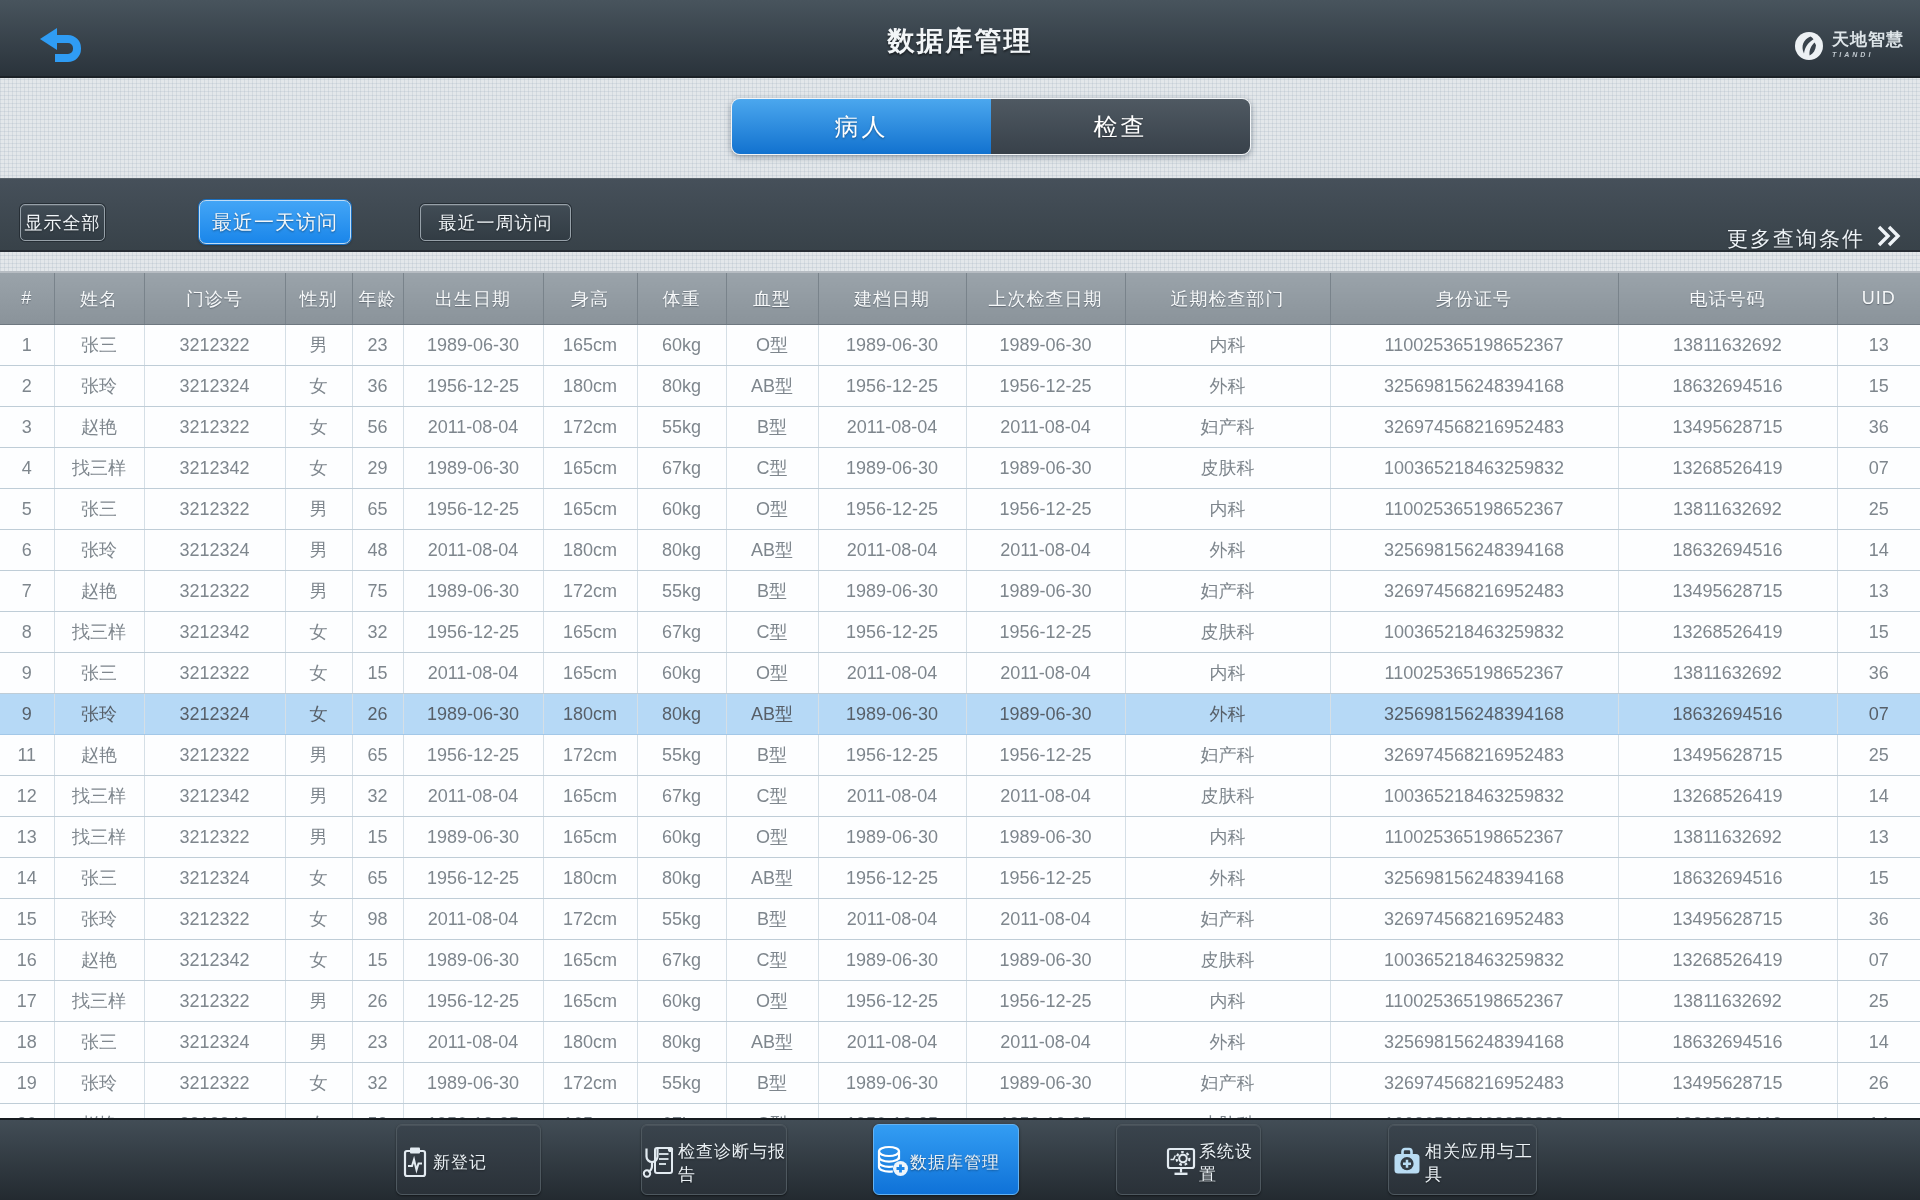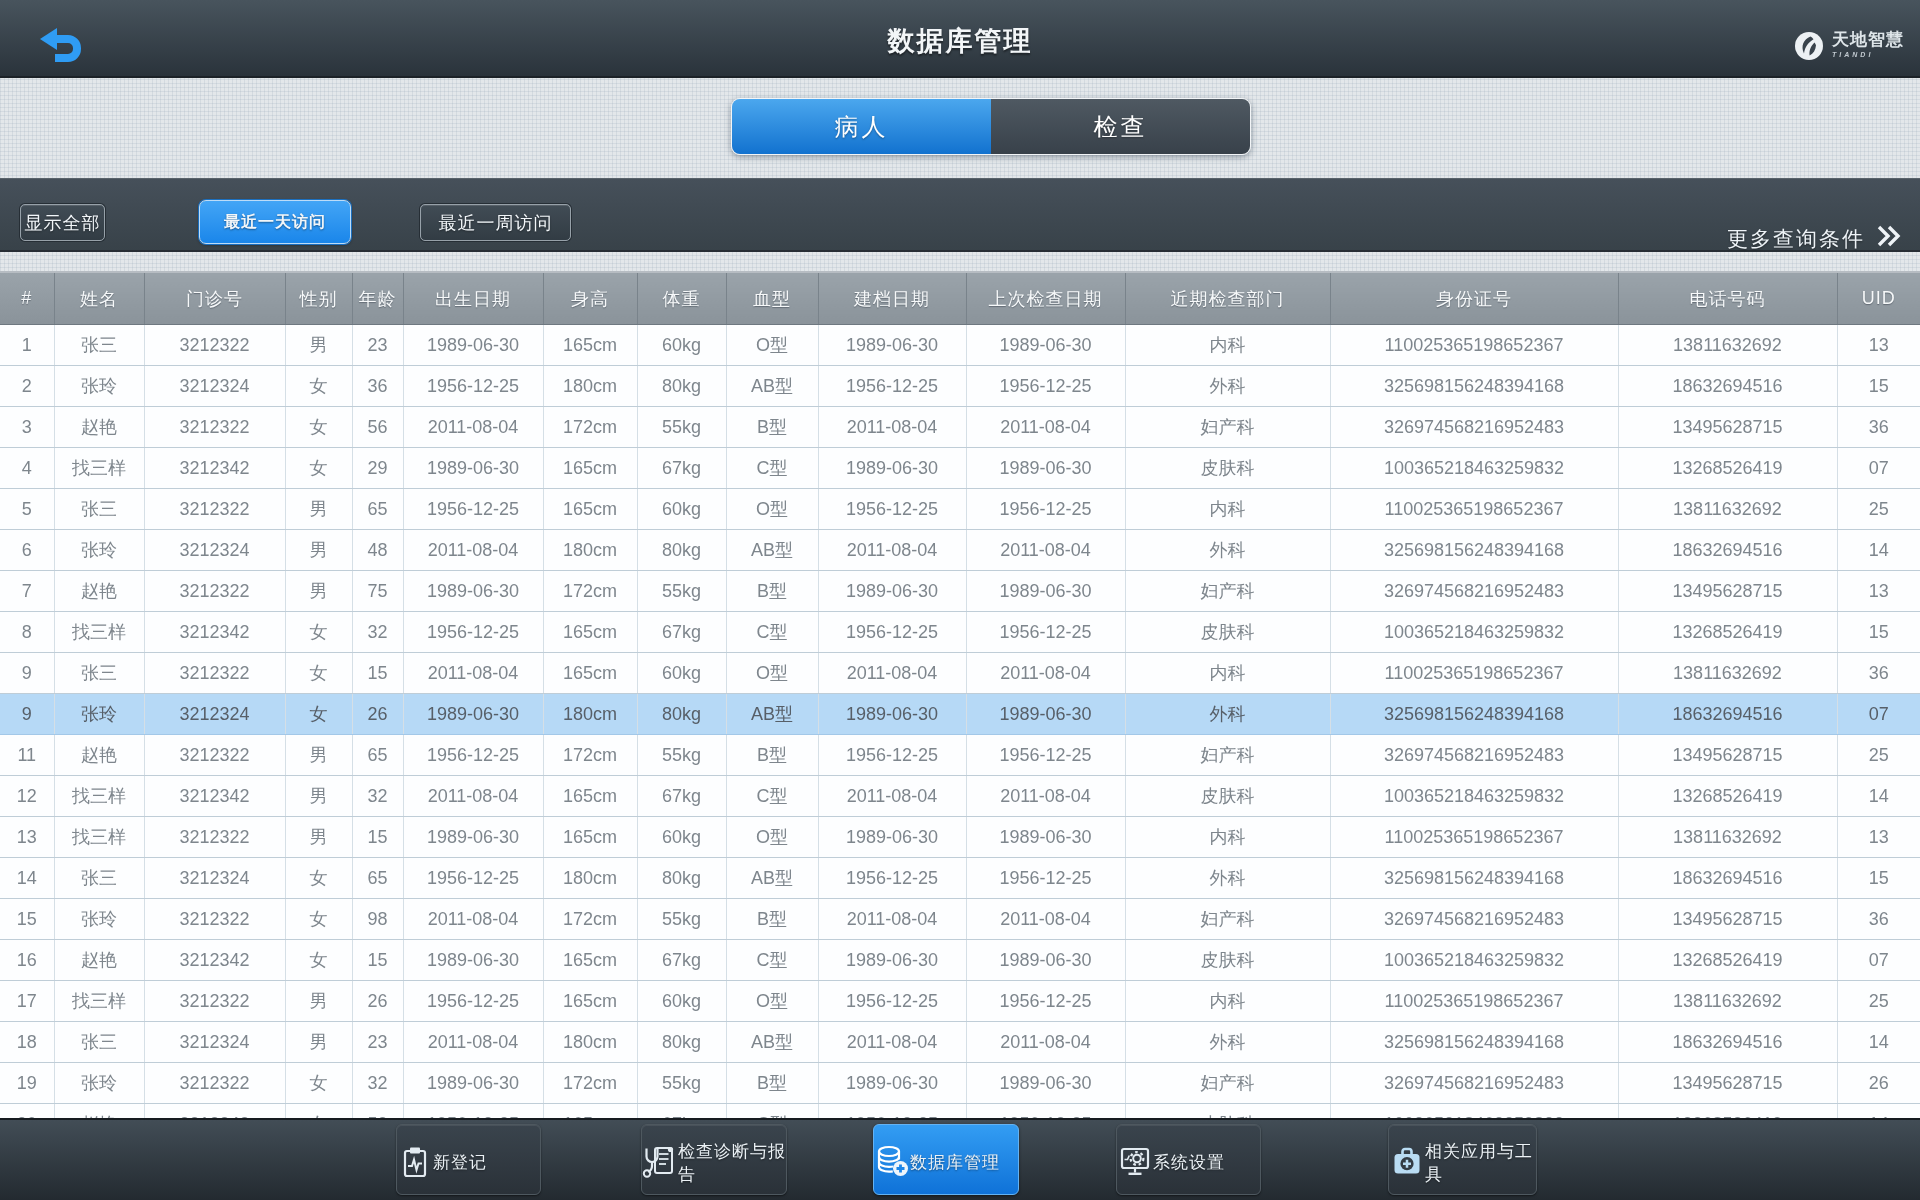--- a/index.html
+++ b/index.html
@@ -46,21 +46,21 @@
   .chip{position:absolute;border-radius:5px;color:#f2f6f9;cursor:pointer;
     display:flex;align-items:center;justify-content:center;
     font-size:18px;letter-spacing:1px;text-shadow:0 1px 2px rgba(0,0,0,.4);box-sizing:border-box;}
   .chip.dark{
     background:linear-gradient(#414c55,#323c44);
     border:1px solid #97a1a9;box-shadow:0 0 0 1px #262e35, inset 0 1px 0 rgba(255,255,255,.12);
   }
   .chip.blue{
     background:linear-gradient(#43a5f6,#1a86ea);
     border:1px solid #bcdcf8;box-shadow:0 0 0 1px #1c6fbe, 0 1px 3px rgba(0,0,0,.4);
-    font-size:16px;font-weight:bold;
+    font-size:20px;font-weight:normal;
   }
   .chip-show-all{left:20px;top:25px;width:85px;height:37px;}
   .chip-last-day{left:199px;top:21px;width:152px;height:44px;border-radius:7px;}
   .chip-last-week{left:420px;top:25px;width:151px;height:37px;}
   .more-query{
     position:absolute;right:18px;top:0;height:74px;display:flex;align-items:flex-end;gap:10px;
     color:#eef3f7;font-size:21px;letter-spacing:2px;cursor:pointer;text-shadow:0 1px 2px rgba(0,0,0,.4);
   }
   
   .table-zone{position:absolute;left:0;top:271px;width:1920px;height:929px;overflow:hidden;z-index:1;}
@@ -93,21 +93,21 @@
   }
   .nav-btn.active{
     background:linear-gradient(#339df3,#0f72d8);
     border:1px solid #64b2f2;box-shadow:0 1px 3px rgba(0,0,0,.5);
   }
   .nav-btn .ico{height:37px;display:flex;align-items:center;justify-content:center;}
   .nav-label{color:#ecf2f6;font-size:17px;letter-spacing:1px;text-shadow:0 1px 2px rgba(0,0,0,.45);margin-top:1px;}
   .nav-new{left:396px;width:145px;}
   .nav-exam{left:641px;width:146px;}
   .nav-db{left:873px;width:146px;}
-  .nav-sys{left:1116px;width:145px;}
+  .nav-sys{left:1116px;width:145px;padding-left:46px;}
   .nav-apps{left:1388px;width:149px;}
 </style>
 </head>
 <body>
 
 <div class="app">
 
   <div class="topbar">
     <button class="back-btn" title="">
       <span>

